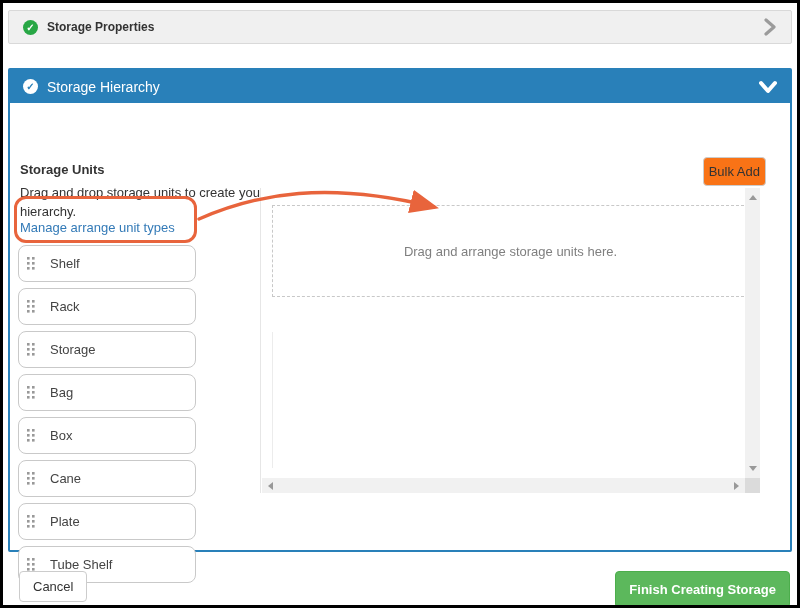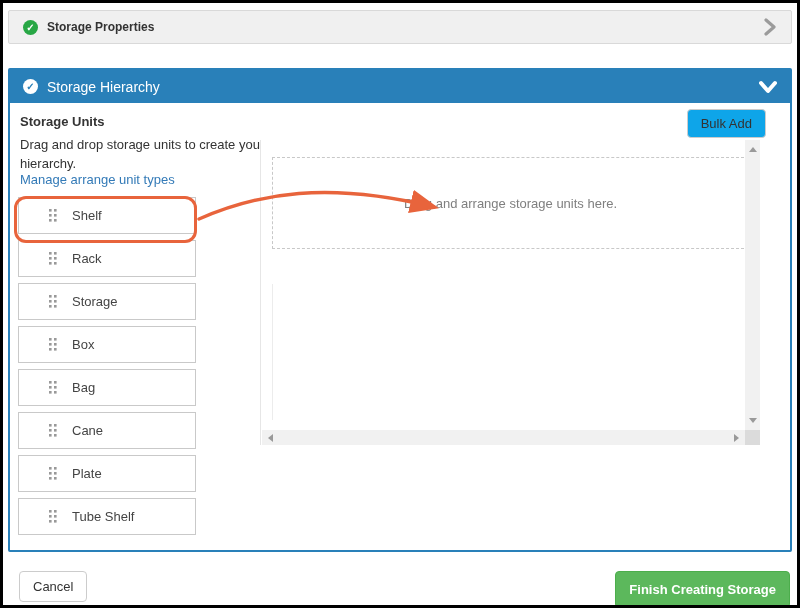--- a/index.html
+++ b/index.html
@@ -27,37 +27,37 @@
   
   .panel-open {
     position:absolute; left:5px; right:5px; top:65px; height:484px;
     border:2px solid #2980b9; border-radius:2px; background:#fff;
   }
   .panel-header {
     height:33px; background:#2980b9; color:#fff;
     display:flex; align-items:center; padding:0 13px; gap:9px; cursor:pointer;
   }
   .panel-header .panel-title { font-size:14px; font-weight:normal; color:#fff; }
-  .panel-body { position:relative; height:447px; }
+  .panel-body { position:relative; height:447px;margin-top:48px; }
 
   .section-title { position:absolute; left:10px; top:11px; font-size:13px; font-weight:bold; color:#333; }
 
   .btn { font-family:"Liberation Sans", sans-serif; font-size:13px; border-radius:4px; cursor:pointer; }
   .bulk-add {
     position:absolute; right:24px; top:6px;
-    background:#0ea5e9; border:1px solid #ccc; color:#333; padding:6px 13px;
+    background:#f97316; border:1px solid #ccc; color:#333; padding:6px 5px;
   }
 
   .desc { position:absolute; left:10px; top:33px; width:252px; font-size:13px; color:#333; line-height:1.45; }
   .manage-link { position:absolute; left:10px; top:69px; font-size:13px; color:#337ab7; text-decoration:none; cursor:pointer; }
 
   .unit-list { position:absolute; left:8px; top:94px; width:178px; }
   .unit-item {
-    height:37px; border:1px solid #c9c9c9; border-radius:0; background:#fff;
-    display:flex; align-items:center; padding-left:30px; margin-bottom:6px; cursor:grab;
+    height:37px; border:1px solid #c9c9c9; border-radius:8px; background:#fff;
+    display:flex; align-items:center; padding-left:8px; margin-bottom:6px; cursor:grab;
   }
   .unit-item .label { margin-left:15px; font-size:13px; color:#444; }
   .drag-handle { display:inline-block; line-height:0; }
 
   
   .drop-area {
     position:absolute; left:250px; top:37px; width:500px; height:305px;
     border-left:1px solid #e6e6e6; background:#fff;
   }
   .dropzone {
@@ -169,34 +169,34 @@
           <span class="drag-handle"><svg width="8" height="13" viewBox="0 0 8 13">
                 <g fill="#999">
                   <rect x="0" y="0" width="2.6" height="2.6"></rect>
                   <rect x="5" y="0" width="2.6" height="2.6"></rect>
                   <rect x="0" y="5" width="2.6" height="2.6"></rect>
                   <rect x="5" y="5" width="2.6" height="2.6"></rect>
                   <rect x="0" y="10" width="2.6" height="2.6"></rect>
                   <rect x="5" y="10" width="2.6" height="2.6"></rect>
                 </g>
               </svg></span>
+          <span class="label">Bag</span>
+        </div>
+        <div class="unit-item">
+          <span class="drag-handle"><svg width="8" height="13" viewBox="0 0 8 13">
+                <g fill="#999">
+                  <rect x="0" y="0" width="2.6" height="2.6"></rect>
+                  <rect x="5" y="0" width="2.6" height="2.6"></rect>
+                  <rect x="0" y="5" width="2.6" height="2.6"></rect>
+                  <rect x="5" y="5" width="2.6" height="2.6"></rect>
+                  <rect x="0" y="10" width="2.6" height="2.6"></rect>
+                  <rect x="5" y="10" width="2.6" height="2.6"></rect>
+                </g>
+              </svg></span>
           <span class="label">Box</span>
-        </div>
-        <div class="unit-item">
-          <span class="drag-handle"><svg width="8" height="13" viewBox="0 0 8 13">
-                <g fill="#999">
-                  <rect x="0" y="0" width="2.6" height="2.6"></rect>
-                  <rect x="5" y="0" width="2.6" height="2.6"></rect>
-                  <rect x="0" y="5" width="2.6" height="2.6"></rect>
-                  <rect x="5" y="5" width="2.6" height="2.6"></rect>
-                  <rect x="0" y="10" width="2.6" height="2.6"></rect>
-                  <rect x="5" y="10" width="2.6" height="2.6"></rect>
-                </g>
-              </svg></span>
-          <span class="label">Bag</span>
         </div>
         <div class="unit-item">
           <span class="drag-handle"><svg width="8" height="13" viewBox="0 0 8 13">
                 <g fill="#999">
                   <rect x="0" y="0" width="2.6" height="2.6"></rect>
                   <rect x="5" y="0" width="2.6" height="2.6"></rect>
                   <rect x="0" y="5" width="2.6" height="2.6"></rect>
                   <rect x="5" y="5" width="2.6" height="2.6"></rect>
                   <rect x="0" y="10" width="2.6" height="2.6"></rect>
                   <rect x="5" y="10" width="2.6" height="2.6"></rect>

